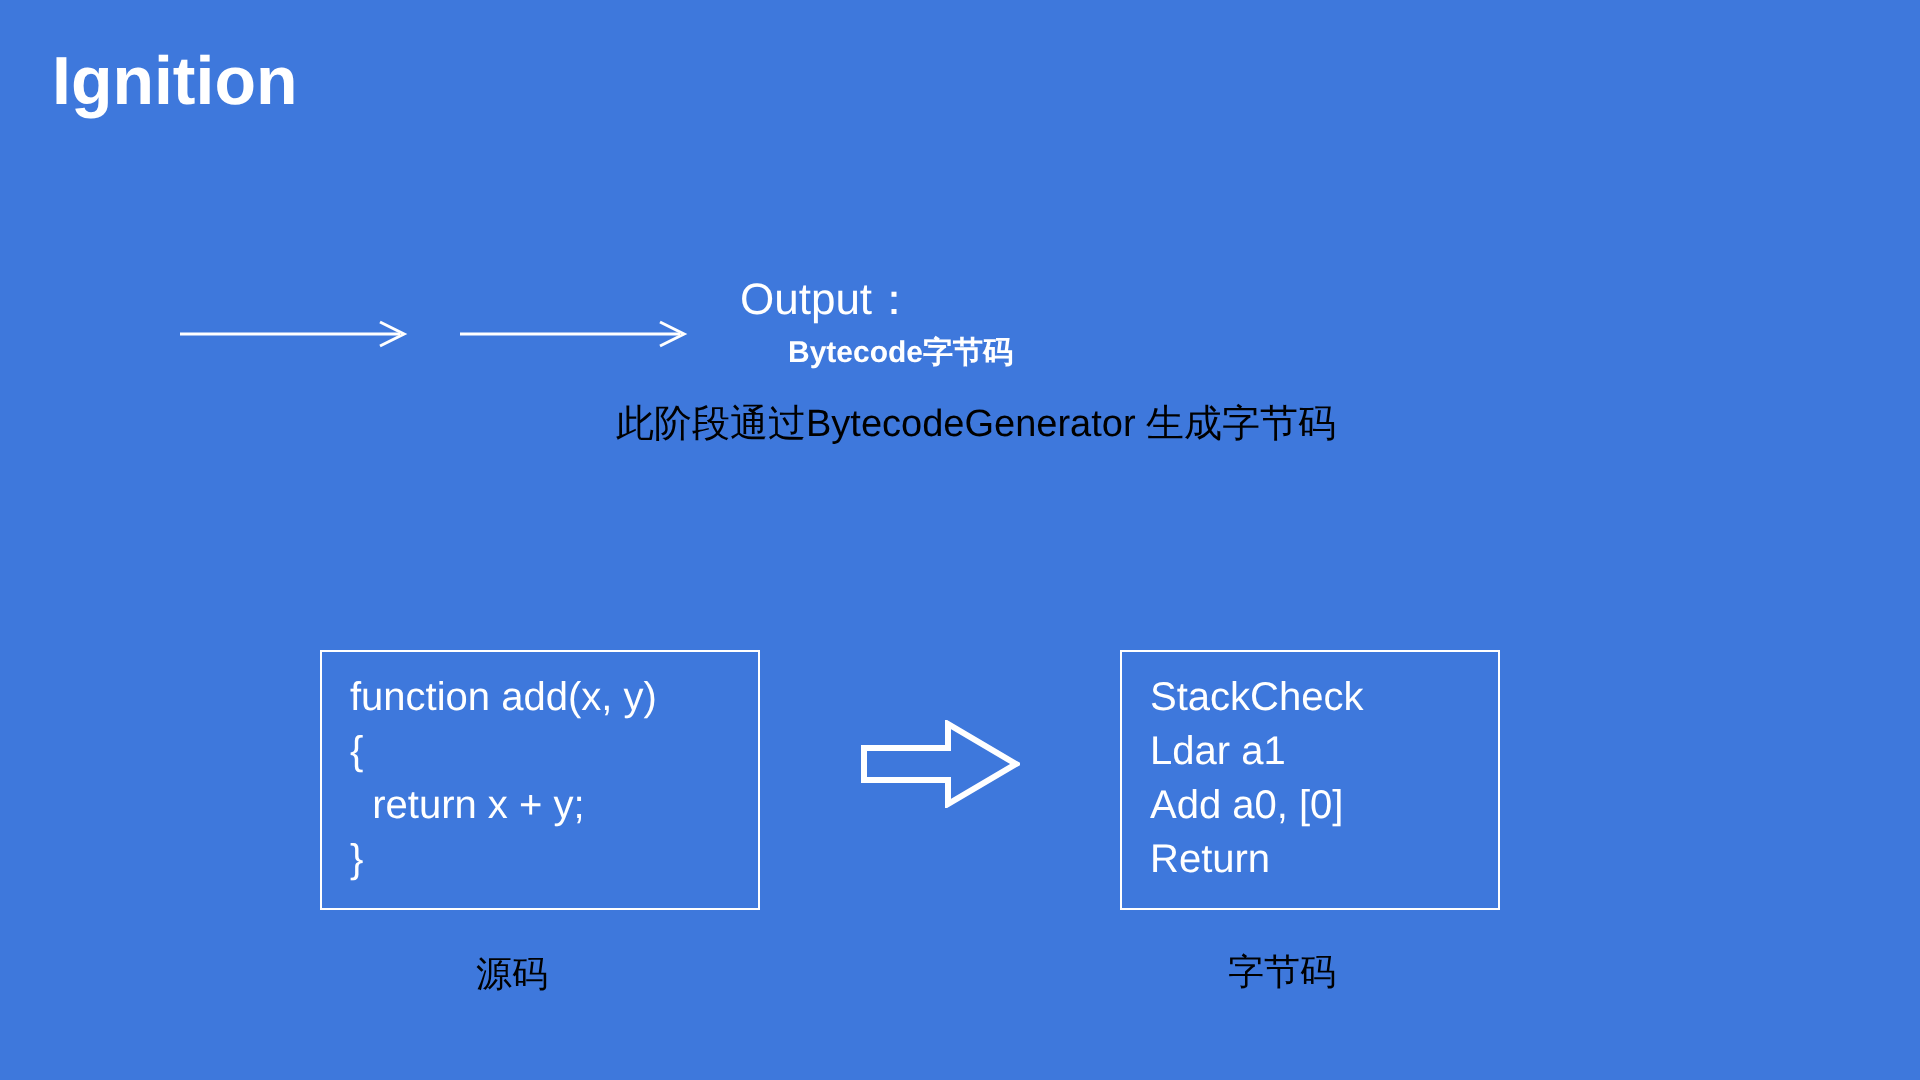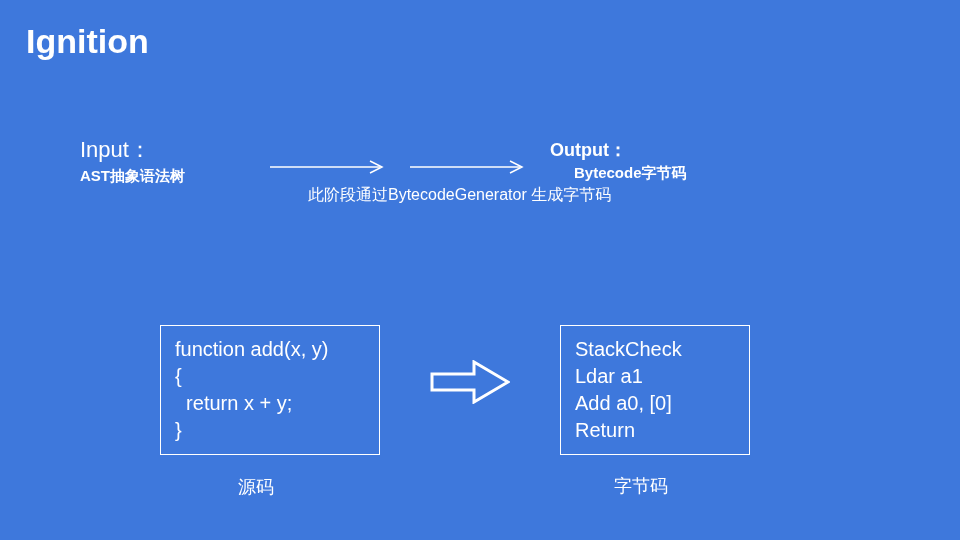--- a/index.html
+++ b/index.html
@@ -32,28 +32,28 @@
   .input-sub { font-size: 15px; font-weight: bold; margin-top: 2px; }
   .arrow-line {
     flex: 0 0 120px;
     height: 1px;
     position: relative;
     margin: 0 10px;
   }
   .arrow-svg { width: 120px; height: 14px; display: block; }
   .center-label { font-size: 22px; padding: 0 6px; }
   .output-block { width: 190px; margin-left: 10px; }
-  .output-label { font-size: 18px; font-weight: bold; }
+  .output-label { font-size: 22px; }
   .output-sub { font-size: 15px; font-weight: bold; margin-top: 2px; margin-left: 24px; }
   .note {
     position: absolute;
-    top: 184px;
+    top: 200px;
     left: 308px;
-    color: #ffffff;
-    font-size: 16px;
+    color: #000000;
+    font-size: 19px;
     line-height: 1.35;
   }
   .code-box {
     position: absolute;
     border: 1.5px solid #ffffff;
     padding: 10px 14px;
     font-size: 20px;
     line-height: 1.35;
     white-space: pre;
     font-family: "Microsoft YaHei", "Segoe UI", Arial, sans-serif;
@@ -63,35 +63,31 @@
   .big-arrow {
     position: absolute;
     top: 360px;
     left: 430px;
     width: 80px;
     height: 44px;
   }
   .caption {
     position: absolute;
     font-size: 18px;
-    color: #ffffff;
+    color: #000000;
   }
   .cap-left { top: 475px; left: 238px; }
   .cap-right { top: 474px; left: 614px; }
 </style>
 </head>
 <body>
 
 <div class="title">Ignition</div>
 
 <div class="flow">
-  <div class="input-block">
-    <div class="input-label">Input：</div>
-    <div class="input-sub">AST抽象语法树</div>
-  </div>
   <div class="arrow-line">
     <svg class="arrow-svg" viewBox="0 0 120 14">
       <line x1="0" y1="7" x2="110" y2="7" stroke="#ffffff" stroke-width="1.5"></line>
       <polyline points="100,1 112,7 100,13" fill="none" stroke="#ffffff" stroke-width="1.5"></polyline>
     </svg>
   </div>
   <div class="arrow-line">
     <svg class="arrow-svg" viewBox="0 0 120 14">
       <line x1="0" y1="7" x2="110" y2="7" stroke="#ffffff" stroke-width="1.5"></line>
       <polyline points="100,1 112,7 100,13" fill="none" stroke="#ffffff" stroke-width="1.5"></polyline>

